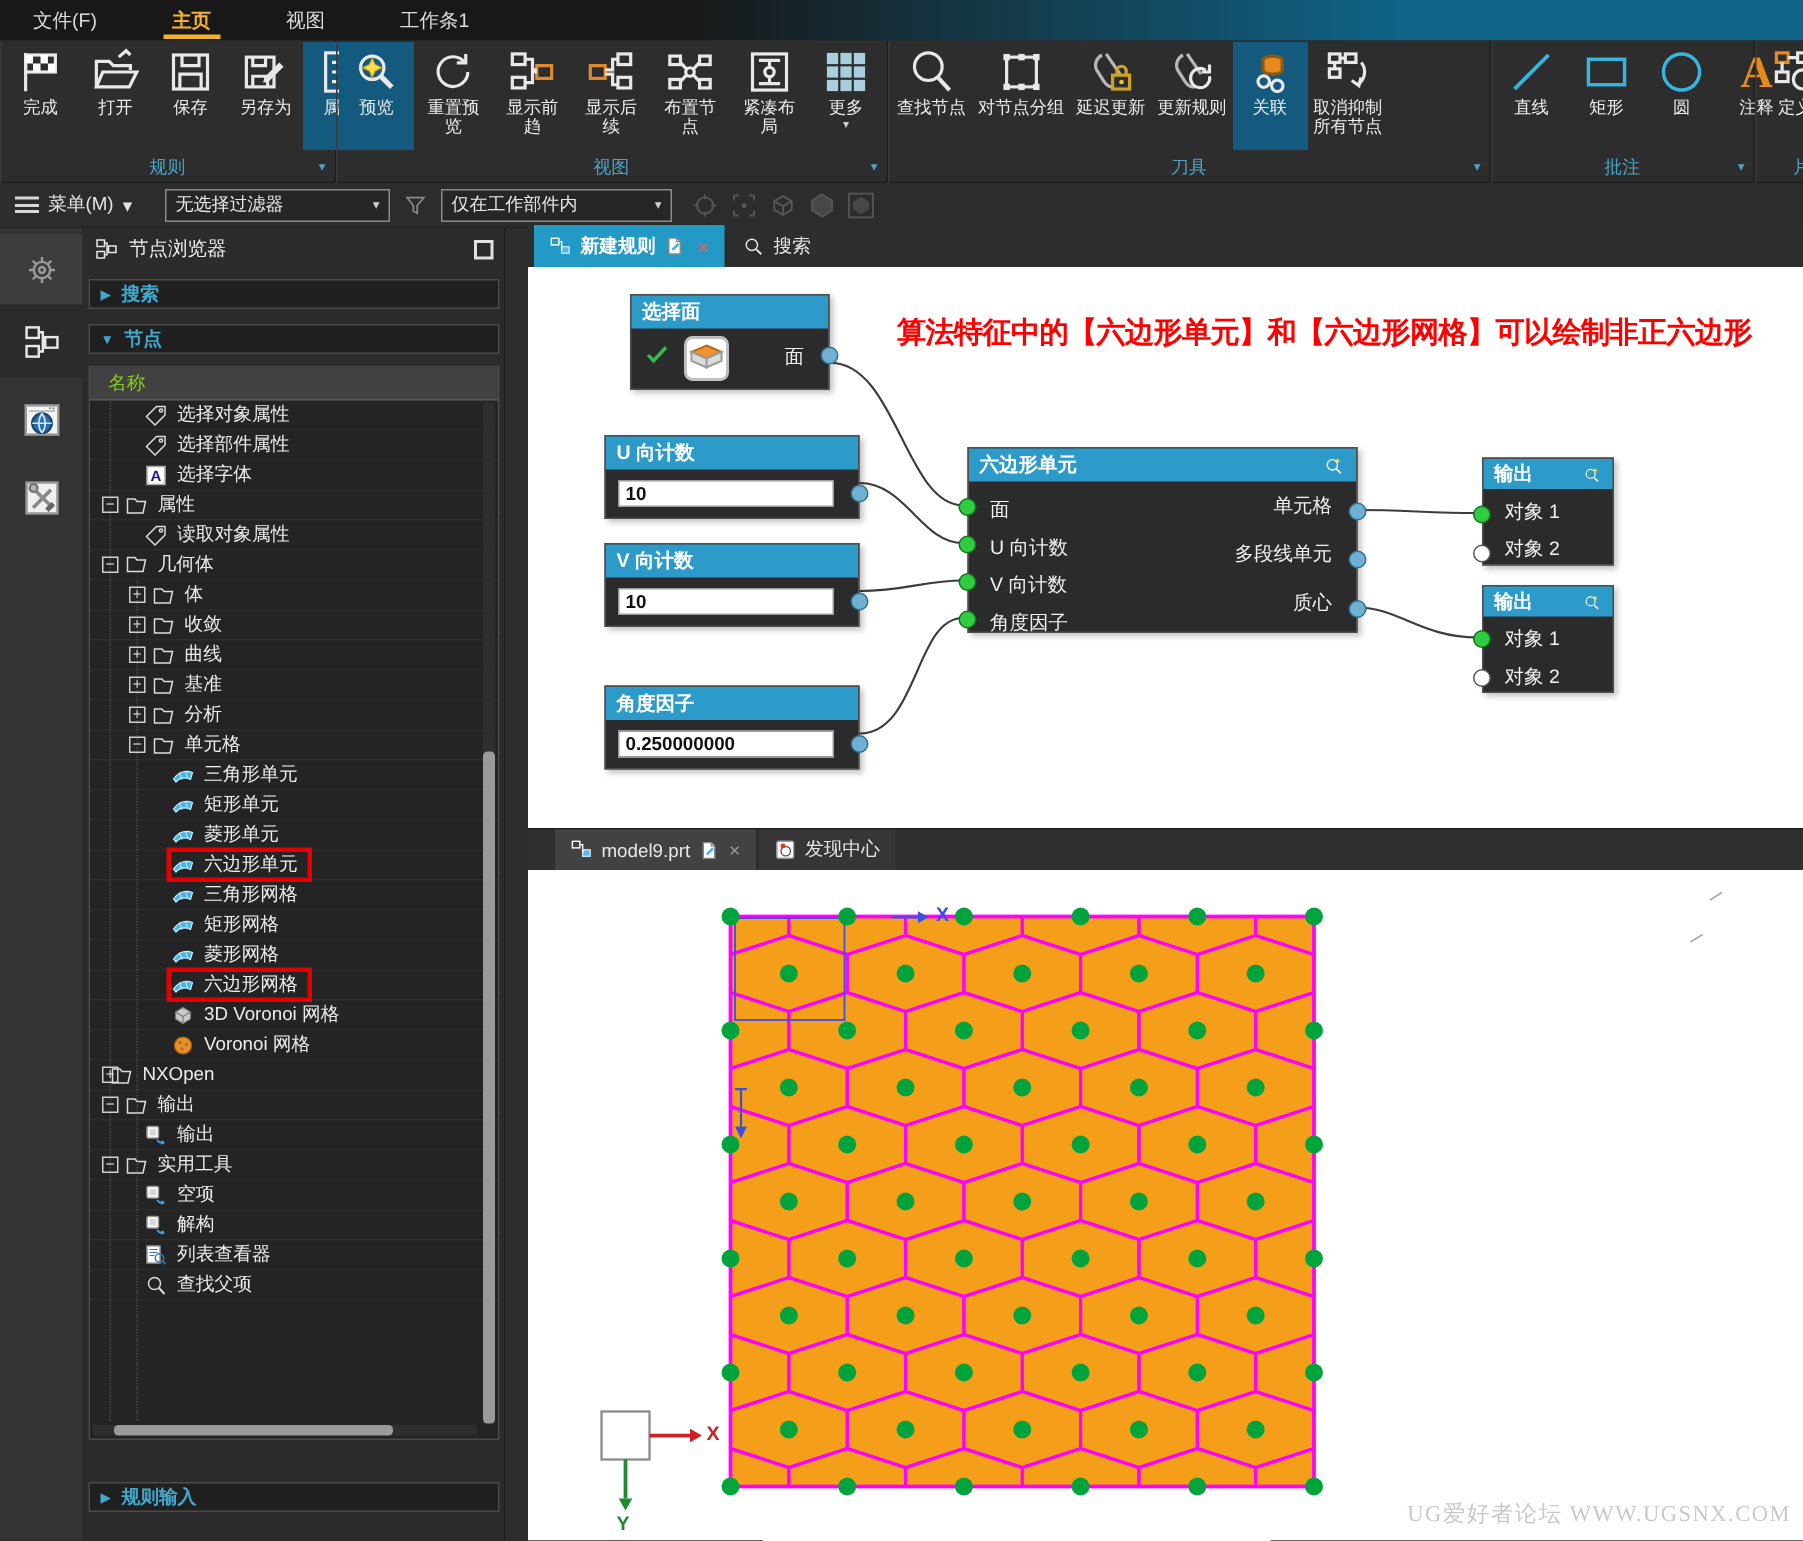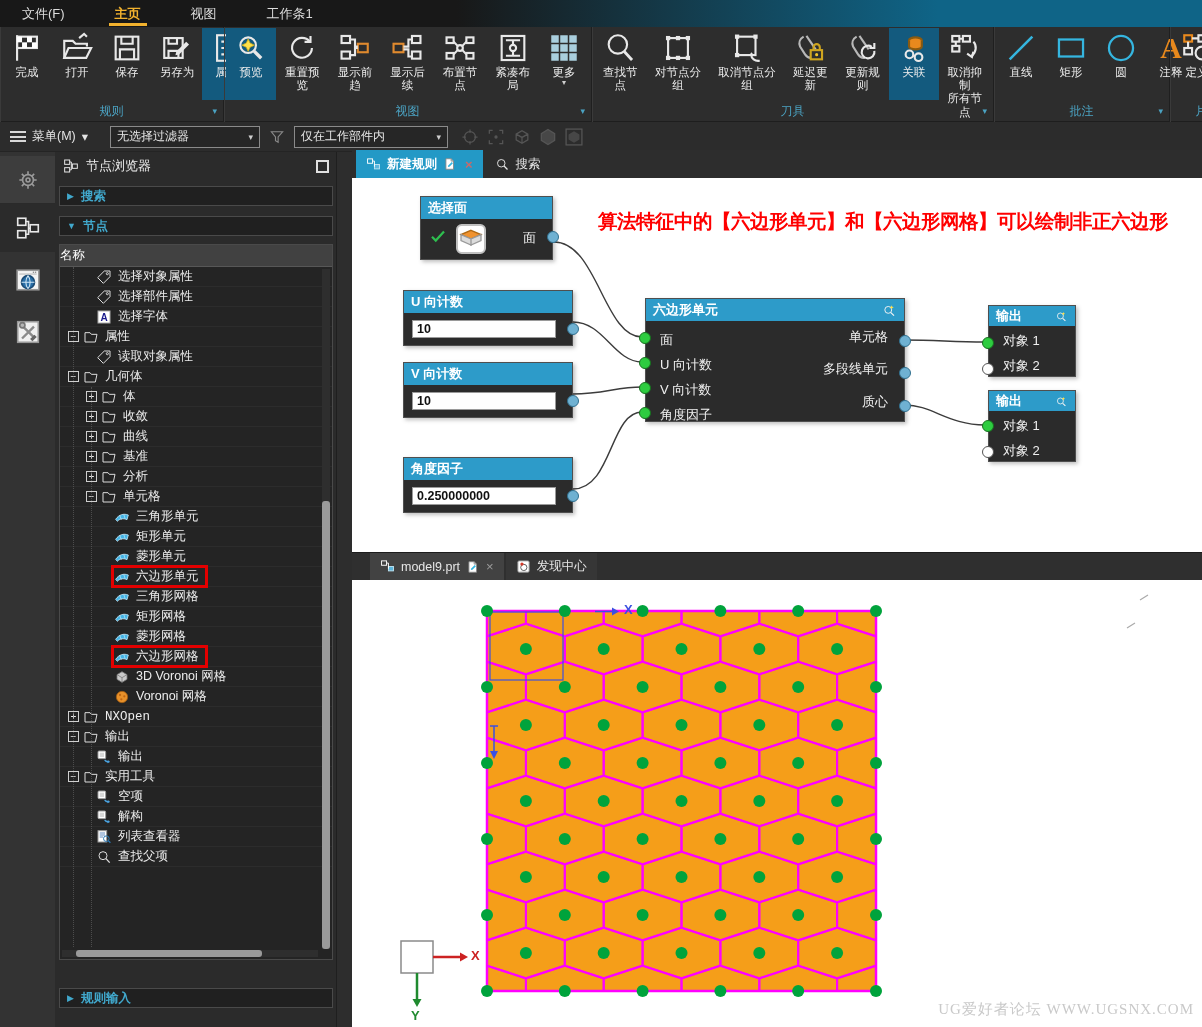--- a/index.html
+++ b/index.html
@@ -64,21 +64,21 @@
     display:flex; align-items:center; gap:7px; padding:0 8px; color:#ececec; font-size:13px; }
   .bheader .grow { flex:1; }
   .maxbox { width:13px; height:13px; border:2px solid #e0e0e0; }
   .secbar { position:absolute; left:4px; width:274px; height:20px; background:#202020;
     border:1px solid #4a4a4a; color:#41a8cc; font-weight:bold; font-size:12.5px;
     display:flex; align-items:center; gap:7px; padding:0 7px; }
   .secbar .tri { font-size:9px; }
   #treewrap { position:absolute; left:4px; top:92px; width:274px; height:716px;
     background:#242424; border:1px solid #4a4a4a; overflow:hidden; }
   .thead { height:22px; background:#414141; border-bottom:1px solid #575757;
-    color:#ffffff; font-size:12.5px; display:flex; align-items:center; padding-left:0; }
+    color:#84cc16; font-size:12.5px; display:flex; align-items:center; padding-left:12px; }
   .trow { height:20px; display:flex; align-items:center; color:#ececec; font-size:12.5px;
     border-bottom:1px solid #2c2c2c; position:relative; white-space:nowrap; }
   .trow .lbl { margin-left:6px; }
   .expander { width:11px; height:11px; border:1px solid #cfcfcf; background:#242424;
     color:#e8e8e8; font-size:10px; line-height:9px; text-align:center; flex:0 0 auto;
     position:absolute; }
   .hlbox { outline:3px solid #e30000; outline-offset:0px; padding:0 6px 0 0; }
   .guide { position:absolute; border-left:1px dotted #7d7d7d; opacity:.45; }
   .vscroll { position:absolute; right:2px; top:24px; width:8px; bottom:10px; background:#2e2e2e; }
   .vthumb { position:absolute; left:0; width:8px; background:#9a9a9a; border-radius:3px; }
@@ -238,30 +238,20 @@
                 <g fill="#e8e8e8" stroke="none">
                   <rect x="3.5" y="3.5" width="3" height="3"></rect>
                   <rect x="17.5" y="3.5" width="3" height="3"></rect>
                   <rect x="3.5" y="17.5" width="3" height="3"></rect>
                   <rect x="17.5" y="17.5" width="3" height="3"></rect>
                   <rect x="10.5" y="3.5" width="3" height="3"></rect>
                   <rect x="10.5" y="17.5" width="3" height="3"></rect>
                 </g>
               </svg></span><span>对节点分组</span></div>
           <div class="rbtn"><span class="ic ric" style="width: 34px; height: 34px;"><svg width="100%" height="100%" viewBox="0 0 24 24" fill="none" stroke="#e8e8e8" stroke-width="1.5">
-                <rect x="5" y="4" width="13" height="13"></rect>
-                <g fill="#e8e8e8" stroke="none">
-                  <rect x="3.5" y="2.5" width="3" height="3"></rect>
-                  <rect x="16.5" y="2.5" width="3" height="3"></rect>
-                  <rect x="3.5" y="15.5" width="3" height="3"></rect>
-                </g>
-                <path d="M21 21c-3.5.5-6-1.5-6-4.5"></path>
-                <path d="M13.5 17.5l1.5-2.5 2 2z" fill="#e8e8e8" stroke="none"></path>
-              </svg></span><span>取消节点分组</span></div>
-          <div class="rbtn"><span class="ic ric" style="width: 34px; height: 34px;"><svg width="100%" height="100%" viewBox="0 0 24 24" fill="none" stroke="#e8e8e8" stroke-width="1.5">
                 <path d="M7.5 4C4.8 5.5 3.8 8.3 5 11l3.5 5.5c1.2 1.8 3 2.8 5 2.4" stroke="#b8b8b8"></path>
                 <path d="M9.5 3.5l6.5 9.5" stroke="#b8b8b8"></path>
                 <rect x="12.5" y="13.5" width="8" height="6.5" fill="#2e2e2e" stroke="#cfa51f"></rect>
                 <path d="M14.5 13.5v-2a2.2 2.2 0 0 1 4.4 0v2" stroke="#cfa51f"></path>
                 <circle cx="16.7" cy="16.7" r="1.1" fill="#f2c52a" stroke="none"></circle>
               </svg></span><span>延迟更新</span></div>
           <div class="rbtn"><span class="ic ric" style="width: 34px; height: 34px;"><svg width="100%" height="100%" viewBox="0 0 24 24" fill="none" stroke="#e8e8e8" stroke-width="1.5">
                 <path d="M7.5 4C4.8 5.5 3.8 8.3 5 11l3.5 5.5c1.2 1.8 3 2.8 5 2.4" stroke="#b8b8b8"></path>
                 <path d="M9.5 3.5l6.5 9.5" stroke="#b8b8b8"></path>
                 <path d="M20 14a4.5 4.5 0 1 1-1.8-2.8"></path>
@@ -499,21 +489,21 @@
                 <svg width="100%" height="100%" viewBox="0 0 24 24" fill="none" stroke="#e8e8e8" stroke-width="1.5">
                   <path d="M12.5 3h8.5v8.5L11 21.5 2.5 13z" stroke="#dcdcdc"></path>
                   <circle cx="17" cy="7" r="1.6" stroke="#dcdcdc"></circle>
                 </svg>
               </span>
               <span class="lbl">读取对象属性</span>
             </span>
           </div>
           <div class="trow">
             <span class="expander" style="left: 8px;">−</span>
-            <span style="position: absolute; left: 23px; display: inline-flex; align-items: flex-end;">
+            <span style="position: absolute; left: 23px; display: inline-flex; align-items: flex-start;">
               <span class="ic" style="width: 16px; height: 16px;">
                 <svg width="100%" height="100%" viewBox="0 0 24 24" fill="none" stroke="#e8e8e8" stroke-width="1.5">
                   <path d="M3 19.5V5.5h7.5l2 2.5H21l-2.5 11.5z" stroke="#dcdcdc"></path>
                 </svg>
               </span>
               <span class="lbl">几何体</span>
             </span>
           </div>
           <div class="trow">
             <span class="expander" style="left: 26px;">+</span>
@@ -688,21 +678,21 @@
                   <circle cx="9" cy="9" r="1.7" fill="#c06712" stroke="none"></circle>
                   <circle cx="15.5" cy="11" r="1.7" fill="#c06712" stroke="none"></circle>
                   <circle cx="11" cy="15.5" r="1.7" fill="#c06712" stroke="none"></circle>
                 </svg>
               </span>
               <span class="lbl">Voronoi 网格</span>
             </span>
           </div>
           <div class="trow">
             <span class="expander" style="left: 8px;">+</span>
-            <span style="position: absolute; left: 23px; display: inline-flex; align-items: center; font-family: Liberation Mono, monospace;">
+            <span style="position: absolute; left: 13px; display: inline-flex; ">
               <span class="ic" style="width: 16px; height: 16px;">
                 <svg width="100%" height="100%" viewBox="0 0 24 24" fill="none" stroke="#e8e8e8" stroke-width="1.5">
                   <path d="M3 19.5V5.5h7.5l2 2.5H21l-2.5 11.5z" stroke="#dcdcdc"></path>
                 </svg>
               </span>
               <span class="lbl">NXOpen</span>
             </span>
           </div>
           <div class="trow">
             <span class="expander" style="left: 8px;">−</span>

